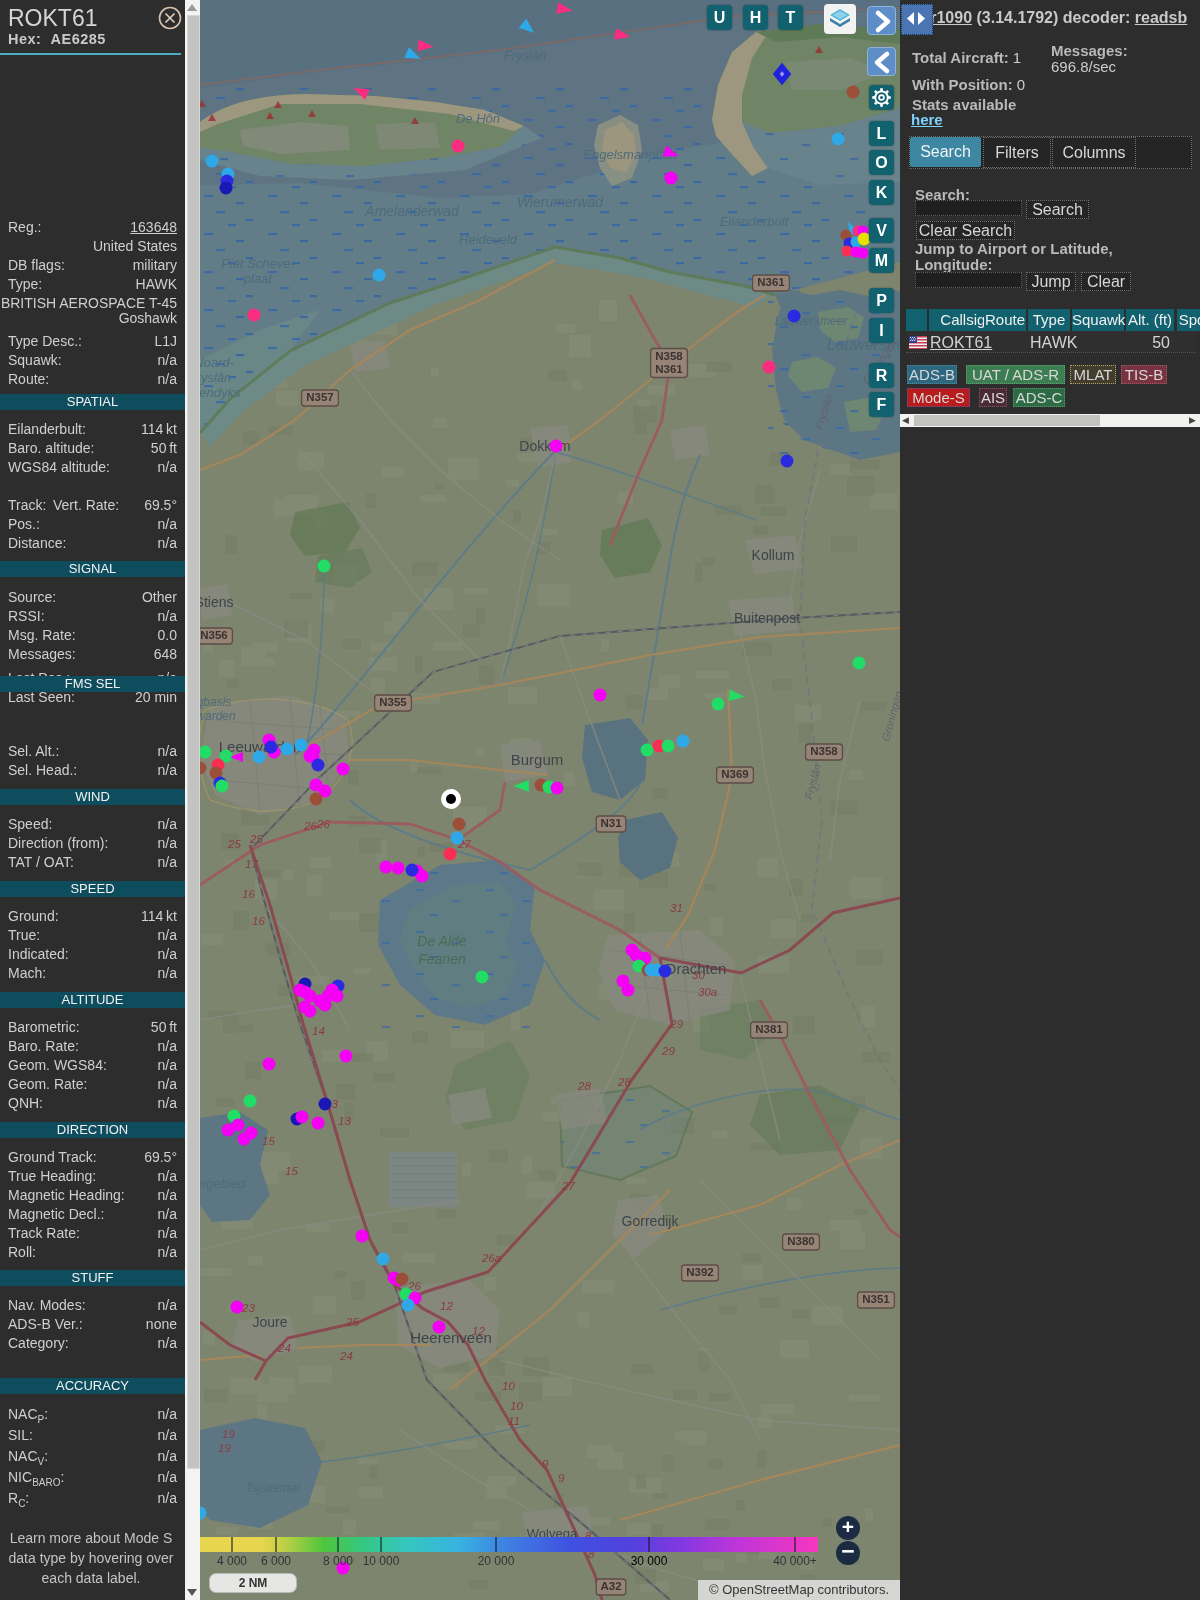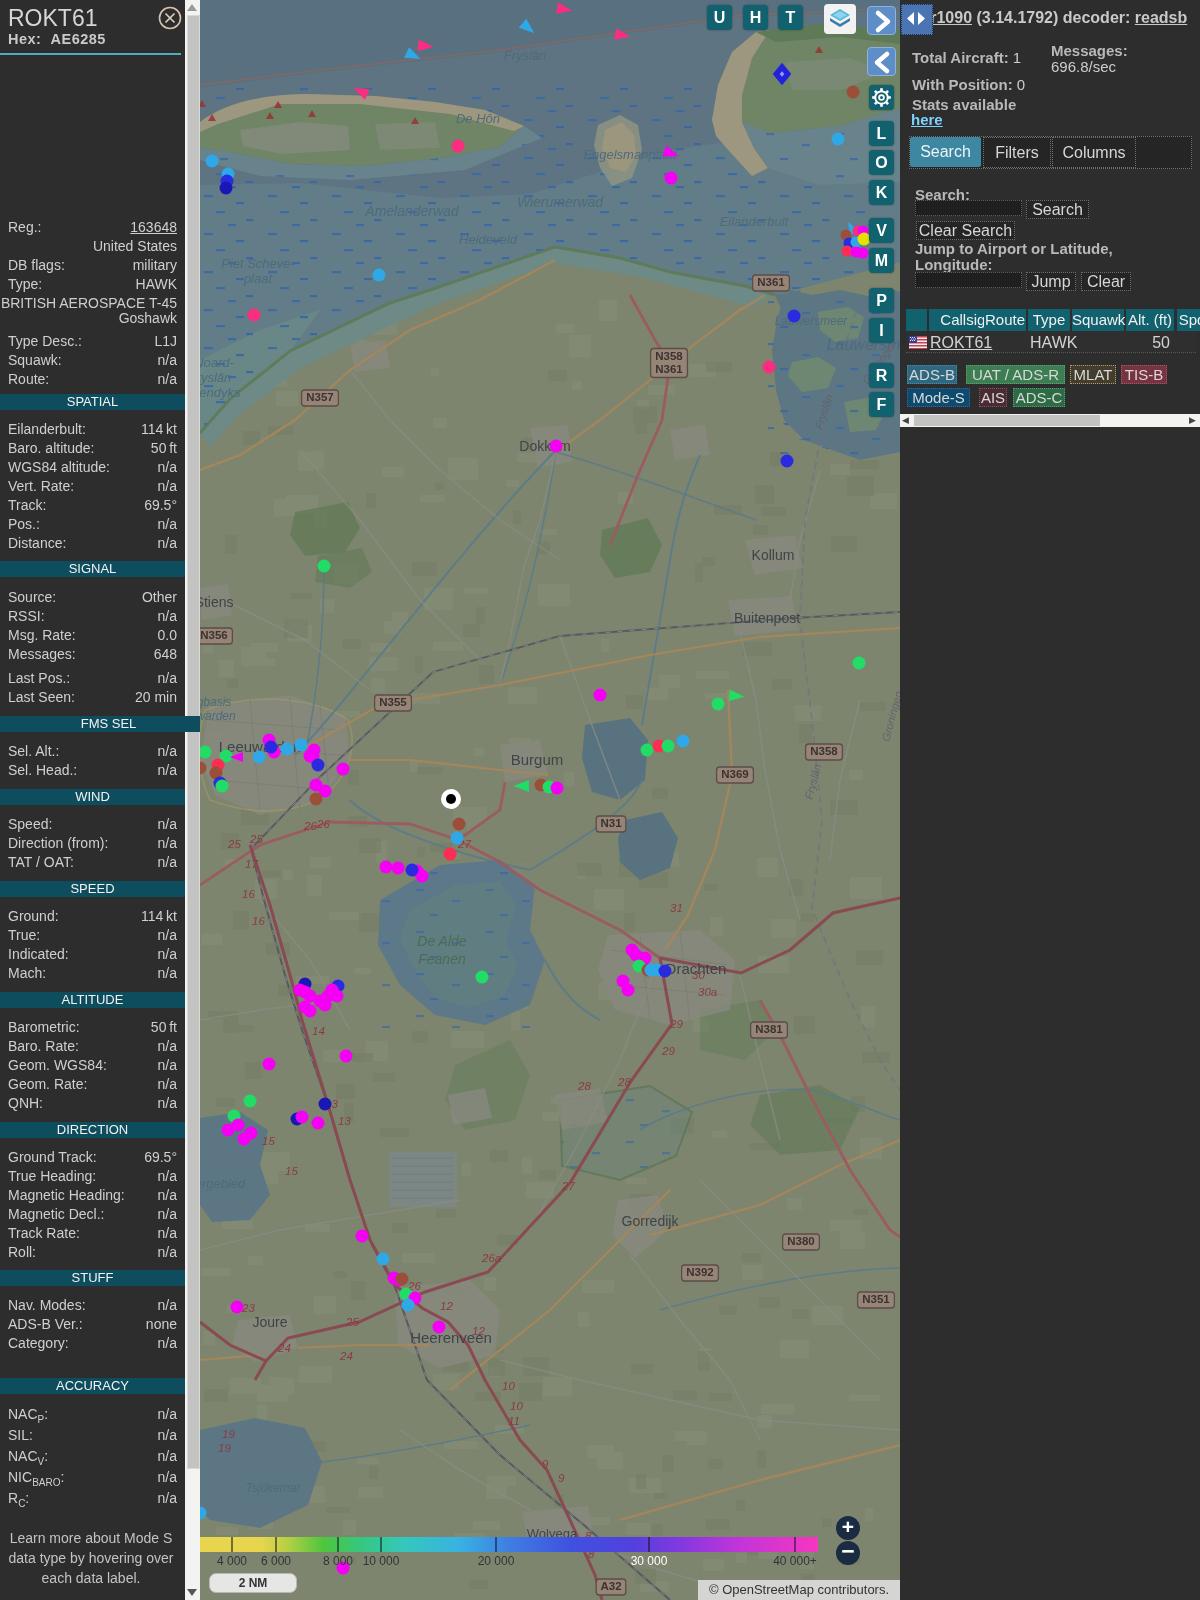--- a/index.html
+++ b/index.html
@@ -88,21 +88,21 @@
       <span class="val">114 kt</span>
     </div>
   <div class="abs lrow" style="top:440px;">
       <span class="lab">Baro. altitude:</span>
       <span class="val">50 ft</span>
     </div>
   <div class="abs lrow" style="top:459px;">
       <span class="lab">WGS84 altitude:</span>
       <span class="val">n/a</span>
     </div>
-  <div class="abs lrow" style="top:478px;">
+  <div class="abs lrow" style="top:497px;margin-left:45px;">
       <span class="lab">Vert. Rate:</span>
       <span class="val">n/a</span>
     </div>
   <div class="abs lrow" style="top:497px;">
       <span class="lab">Track:</span>
       <span class="val">69.5°</span>
     </div>
   <div class="abs lrow" style="top:516px;">
       <span class="lab">Pos.:</span>
       <span class="val">n/a</span>
@@ -129,21 +129,21 @@
       <span class="val">648</span>
     </div>
   <div class="abs lrow" style="top:670px;">
       <span class="lab">Last Pos.:</span>
       <span class="val">n/a</span>
     </div>
   <div class="abs lrow" style="top:689px;">
       <span class="lab">Last Seen:</span>
       <span class="val">20 min</span>
     </div>
-  <div class="abs sech" style="top:716px;padding-left:16px;">FMS SEL</div>
+  <div class="abs sech" style="top:676px;">FMS SEL</div>
   <div class="abs lrow" style="top:743px;">
       <span class="lab">Sel. Alt.:</span>
       <span class="val">n/a</span>
     </div>
   <div class="abs lrow" style="top:762px;">
       <span class="lab">Sel. Head.:</span>
       <span class="val">n/a</span>
     </div>
   <div class="abs sech" style="top:789px;">WIND</div>
   <div class="abs lrow" style="top:816px;">
@@ -1012,21 +1012,21 @@
   <div class="abs" style="left:2px;top:1554px;width:60px;text-align:center;font-size:12px;color:#303438;">4 000</div>
   <div class="abs" style="left:75px;top:1537px;width:2px;height:15px;background:rgba(20,20,40,.55);"></div>
   <div class="abs" style="left:46px;top:1554px;width:60px;text-align:center;font-size:12px;color:#303438;">6 000</div>
   <div class="abs" style="left:137px;top:1537px;width:2px;height:15px;background:rgba(20,20,40,.55);"></div>
   <div class="abs" style="left:108px;top:1554px;width:60px;text-align:center;font-size:12px;color:#303438;">8 000</div>
   <div class="abs" style="left:180px;top:1537px;width:2px;height:15px;background:rgba(20,20,40,.55);"></div>
   <div class="abs" style="left:151px;top:1554px;width:60px;text-align:center;font-size:12px;color:#303438;">10 000</div>
   <div class="abs" style="left:295px;top:1537px;width:2px;height:15px;background:rgba(20,20,40,.55);"></div>
   <div class="abs" style="left:266px;top:1554px;width:60px;text-align:center;font-size:12px;color:#303438;">20 000</div>
   <div class="abs" style="left:448px;top:1537px;width:2px;height:15px;background:rgba(20,20,40,.55);"></div>
-  <div class="abs" style="left:419px;top:1554px;width:60px;text-align:center;font-size:12px;color:#ffffff;">30 000</div>
+  <div class="abs" style="left:419px;top:1554px;width:60px;text-align:center;font-size:12px;color:#000000;">30 000</div>
   <div class="abs" style="left:594px;top:1537px;width:2px;height:15px;background:rgba(20,20,40,.55);"></div>
   <div class="abs" style="left:565px;top:1554px;width:60px;text-align:center;font-size:12px;color:#303438;">40 000+</div>
   <div class="abs" style="left:636px;top:1516px;width:24px;height:24px;border-radius:13px;background:#1b2b42;color:#fff;font-size:21px;font-weight:bold;text-align:center;line-height:22px;">+</div>
   <div class="abs" style="left:636px;top:1541px;width:24px;height:24px;border-radius:13px;background:#1b2b42;color:#fff;font-size:23px;font-weight:bold;text-align:center;line-height:20px;">−</div>
   <div class="abs" style="left:9px;top:1573px;width:86px;height:18px;background:#e6e6e4;border:1px solid #b8b8b6;border-radius:7px;color:#333;font-size:12px;font-weight:bold;text-align:center;line-height:18px;">2 NM</div>
   <div class="abs" style="left:498px;top:1580px;width:202px;height:20px;background:#d5d5d3;color:#333;font-size:13px;text-align:center;line-height:20px;">© OpenStreetMap contributors.</div>
 </div>
 
 <div id="rpanel" class="abs">
   <div class="abs" style="left:16px;top:9px;font-size:16px;font-weight:bold;color:#c9c9c9;white-space:nowrap;"><u>tar1090</u> (3.14.1792) decoder: <u>readsb</u></div>
@@ -1080,20 +1080,20 @@
         <circle cx="5.5" cy="4.5" r=".6"></circle>
       </g>
     </svg>
   <div class="abs" style="left:30px;top:334px;font-size:16px;color:#d3d3d3;"><u>ROKT61</u></div>
   <div class="abs" style="left:130px;top:334px;font-size:16px;color:#d3d3d3;">HAWK</div>
   <div class="abs" style="left:226px;top:334px;width:44px;text-align:right;font-size:16px;color:#d3d3d3;">50</div>
   <div class="badge" style="left:7px;top:365px;width:48px;height:17px;line-height:17px;background:#2e6880;border:1px dotted #4b8ba3;">ADS-B</div>
   <div class="badge" style="left:66px;top:365px;width:97px;height:17px;line-height:17px;background:#3c7d52;border:1px dotted #5ba274;">UAT / ADS-R</div>
   <div class="badge" style="left:170px;top:365px;width:44px;height:17px;line-height:17px;background:#433d2e;border:1px dotted #b5a06a;">MLAT</div>
   <div class="badge" style="left:221px;top:365px;width:44px;height:17px;line-height:17px;background:#77333f;border:1px dotted #a05a66;">TIS-B</div>
-  <div class="badge" style="left:7px;top:388px;width:61px;height:17px;line-height:17px;background:#0c4a6e;border:1px dotted #4c5aa5;">Mode-S</div>
+  <div class="badge" style="left:7px;top:388px;width:61px;height:17px;line-height:17px;background:#b91c1c;border:1px dotted #4c5aa5;">Mode-S</div>
   <div class="badge" style="left:79px;top:388px;width:26px;height:17px;line-height:17px;background:#4a2b33;border:1px dotted #8a5562;font-size:15px;">AIS</div>
   <div class="badge" style="left:113px;top:388px;width:50px;height:17px;line-height:17px;background:#2d6b44;border:1px dotted #549a6d;">ADS-C</div>
   <div class="abs" style="left:0px;top:414px;width:300px;height:13px;background:#f2f2f0;"></div>
   <div class="abs" style="left:14px;top:415px;width:186px;height:11px;background:#c3c3c1;"></div>
   <div class="abs" style="left:2px;top:415px;width:10px;height:11px;color:#444;font-size:9px;line-height:11px;">◀</div>
   <div class="abs" style="left:289px;top:415px;width:10px;height:11px;color:#444;font-size:9px;line-height:11px;">▶</div>
 </div>
 
 </body></html>

